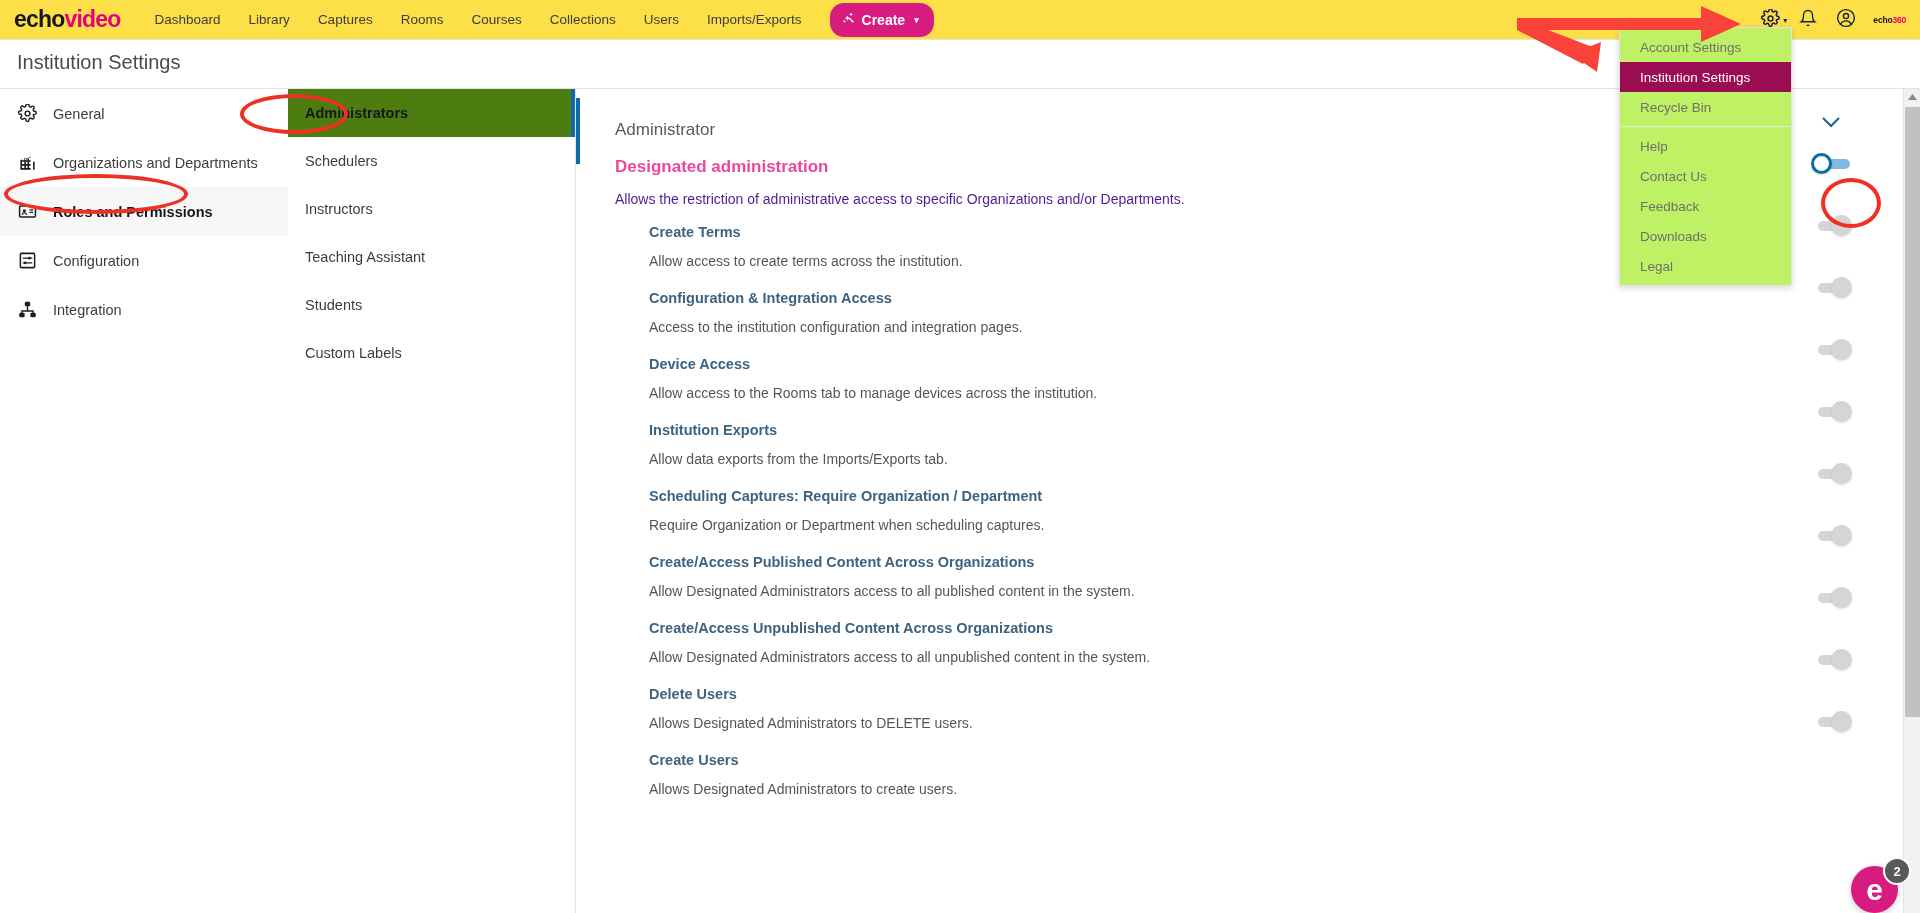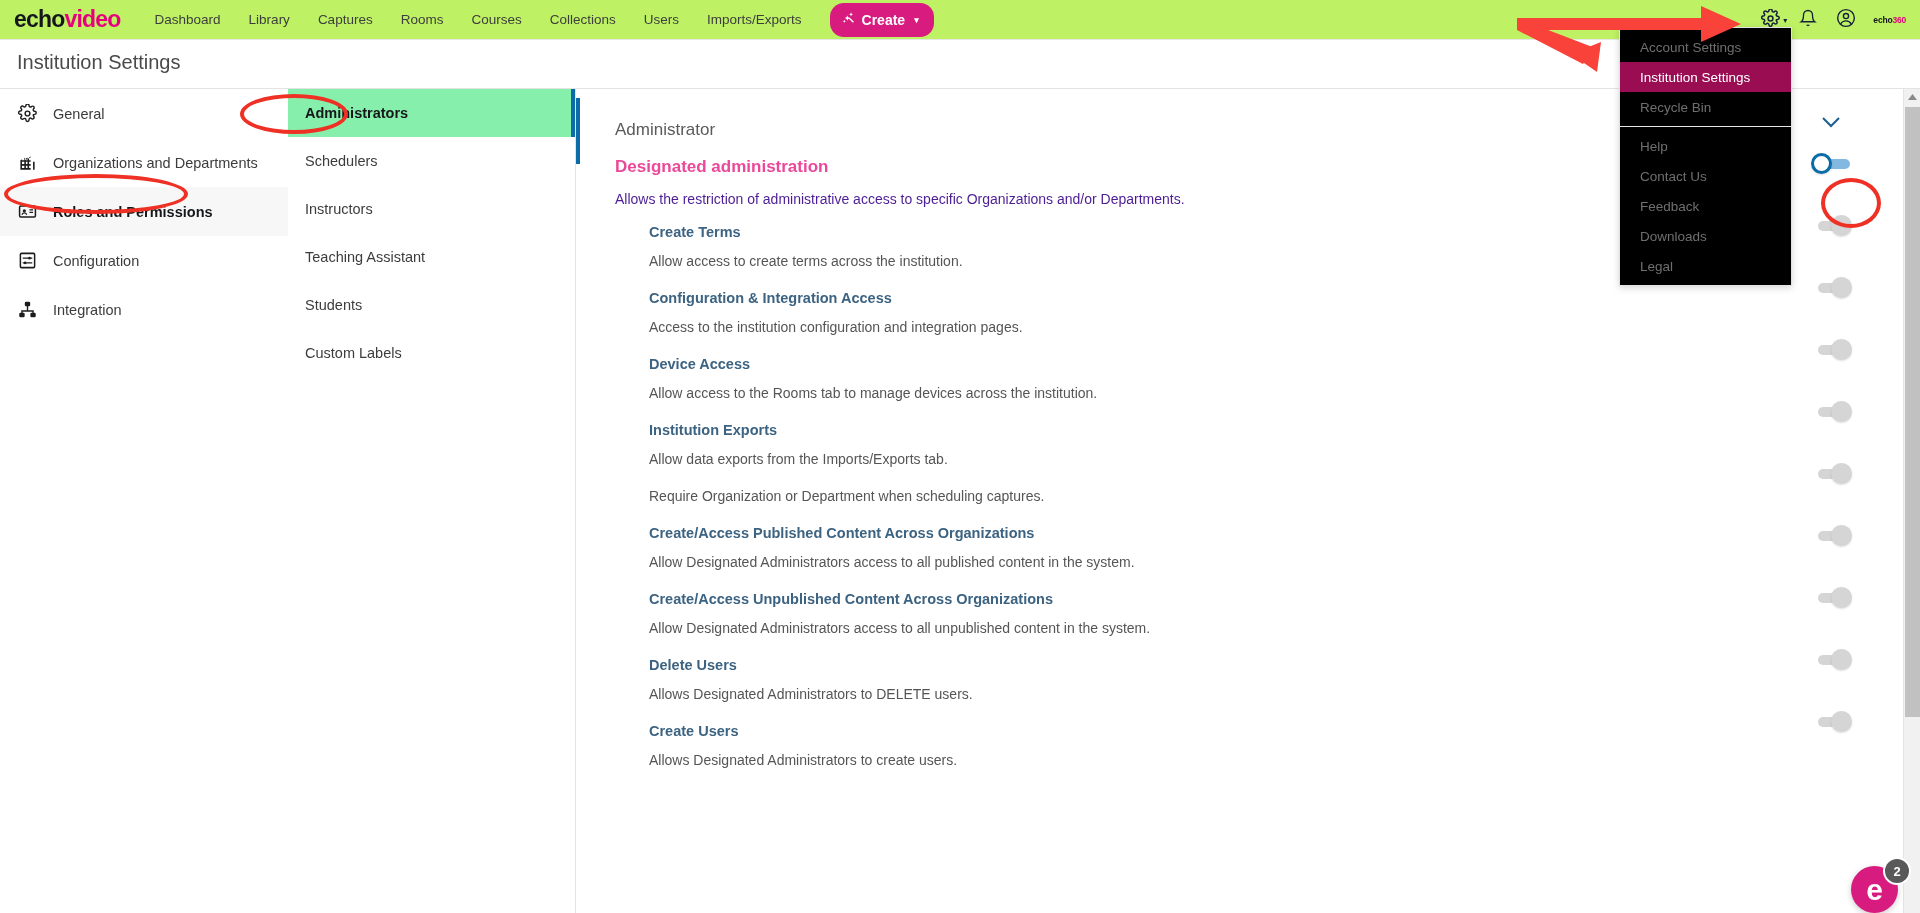--- a/index.html
+++ b/index.html
@@ -8,21 +8,21 @@
     font-family: "Liberation Sans", sans-serif;
     background: #ffffff;
     overflow: hidden;
     -webkit-font-smoothing: antialiased;
   }
   #root { position: relative; width: 1920px; height: 913px; overflow: hidden; }
 
   
   .topnav {
     position: absolute; left: 0; top: 0; width: 1920px; height: 40px;
-    background: #bef264; display: flex; align-items: center;
+    background: #fde047; display: flex; align-items: center;
     border-bottom: 1px solid #e6e6e6; z-index: 30;
   }
   .brand { margin-left: 14px; font-size: 23px; font-weight: 800; letter-spacing: -0.8px; line-height: 1; }
   .brand .echo { color: #16171a; }
   .brand .video { color: #e6007e; }
   .navlinks { display: flex; align-items: center; margin-left: 34px; gap: 28px; }
   .navlink { font-size: 13.5px; color: #3d3d3d; white-space: nowrap; cursor: pointer; }
   .create-btn {
     margin-left: 28px; height: 34px; padding: 0 15px 0 12px; border-radius: 14px;
     background: #d81b7e; color: #fff; font-size: 14px; font-weight: 700;
@@ -64,21 +64,21 @@
 
   
   .subnav {
     position: absolute; left: 288px; top: 89px; width: 288px; height: 824px;
     background: #fff; border-right: 1px solid #e3e3e3;
   }
   .sub-item {
     position: relative; height: 48px; display: flex; align-items: center; padding-left: 17px;
     font-size: 14.5px; color: #3c3c3c; cursor: pointer;
   }
-  .sub-item.active { background: #86efac; font-weight: 700; color: #16171a; }
+  .sub-item.active { background: #4d7c0f; font-weight: 700; color: #16171a; }
   .sub-item.active::after {
     content: ""; position: absolute; right: 0; top: 0; width: 4px; height: 100%; background: #0b6ca8;
   }
 
   
   .main {
     position: absolute; left: 576px; top: 89px; right: 17px; height: 824px;
     background: #fff; overflow: hidden;
   }
   .main-accent { position: absolute; left: 0; top: 9px; width: 4px; height: 66px; background: #0b6ca8; }
@@ -105,21 +105,21 @@
   }
   .sw.off .knob { left: 20px; }
   .sw.on .track { background: #83b9e0; }
   .sw.on .knob {
     left: 0px; background: #ffffff; border: 3px solid #0b6ca8;
   }
 
   
   .menu {
     position: absolute; left: 1619px; top: 27px; width: 173px;
-    background: #000000; border: 1px solid #e2e2e2; box-shadow: 0 2px 7px rgba(0,0,0,0.16);
+    background: #bef264; border: 1px solid #e2e2e2; box-shadow: 0 2px 7px rgba(0,0,0,0.16);
     z-index: 45; padding: 4px 0;
   }
   .menu-item {
     height: 30px; display: flex; align-items: center; padding-left: 20px;
     font-size: 13.5px; color: #6f6f6f; cursor: pointer; white-space: nowrap;
   }
   .menu-item.selected { background: #9b0d53; color: #fff; }
   .menu-sep { height: 1px; background: #e6e6e6; margin: 4px 0; }
 
   
@@ -315,20 +315,21 @@
         </div>
         <div class="perm">
           <div class="perm-title">Device Access</div>
           <div class="perm-desc">Allow access to the Rooms tab to manage devices across the institution.</div>
         </div>
         <div class="perm">
           <div class="perm-title">Institution Exports</div>
           <div class="perm-desc">Allow data exports from the Imports/Exports tab.</div>
         </div>
         <div class="perm">
+          <div class="perm-title">Scheduling Captures: Require Organization / Department</div>
           <div class="perm-desc">Require Organization or Department when scheduling captures.</div>
         </div>
         <div class="perm">
           <div class="perm-title">Create/Access Published Content Across Organizations</div>
           <div class="perm-desc">Allow Designated Administrators access to all published content in the system.</div>
         </div>
         <div class="perm">
           <div class="perm-title">Create/Access Unpublished Content Across Organizations</div>
           <div class="perm-desc">Allow Designated Administrators access to all unpublished content in the system.</div>
         </div>

